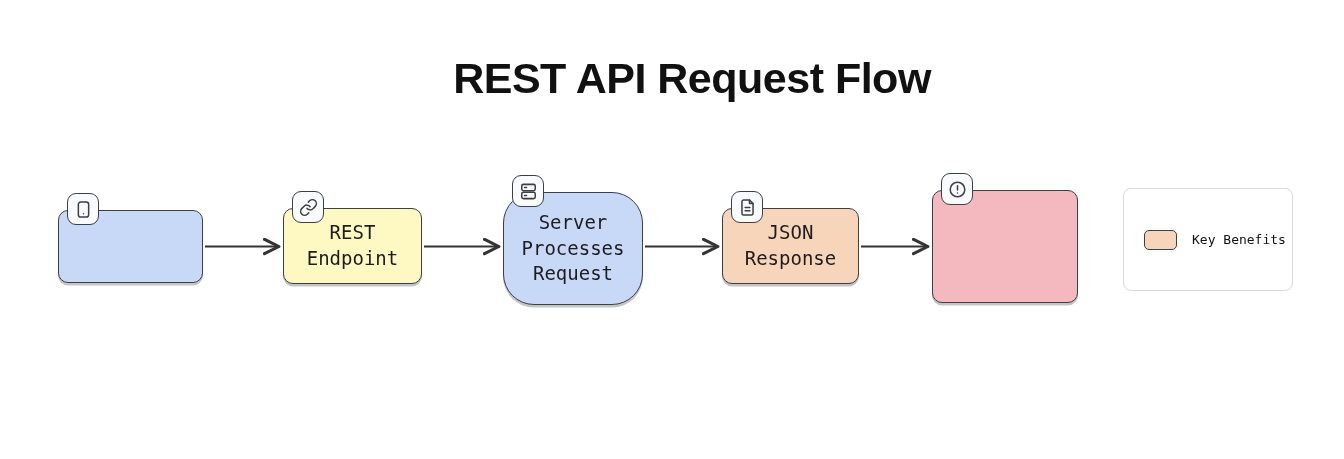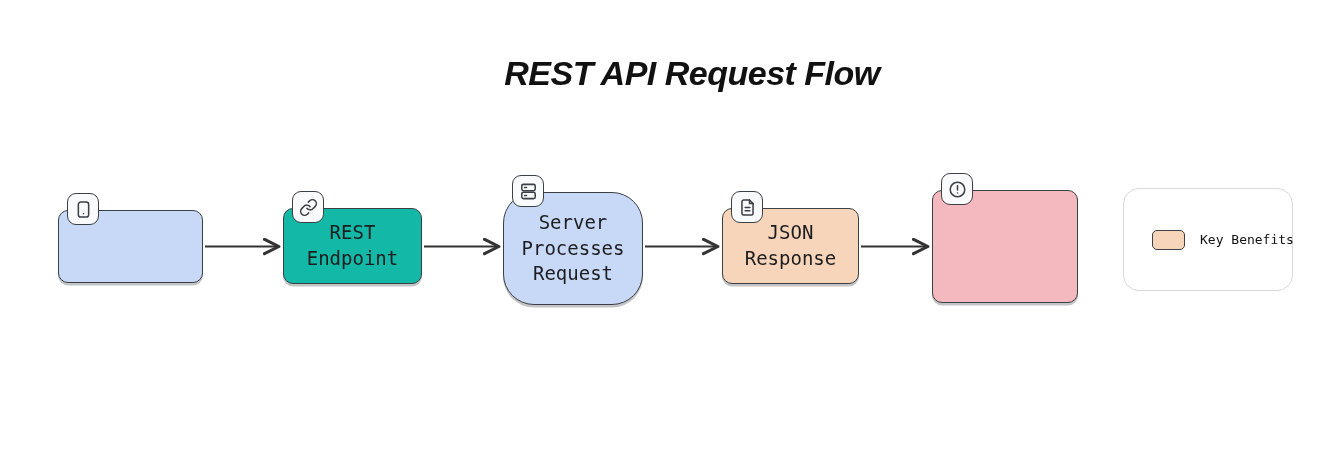--- a/index.html
+++ b/index.html
@@ -14,24 +14,23 @@
   }
   .title {
     position: absolute;
     top: 54px;
     left: 0;
     right: 0;
     padding-left: 40px;
     text-align: center;
     font-family: "Liberation Sans", sans-serif;
     font-weight: 700;
-    font-size: 34px;
+    font-size: 43px;
     color: #111111;
     letter-spacing: -0.5px;
-    font-style: italic;
   }
   .edges {
     position: absolute;
     left: 0; top: 0;
     width: 1344px; height: 459px;
     pointer-events: none;
   }
   .node {
     position: absolute;
     border: 1.8px solid #3b3f46;
@@ -74,26 +73,26 @@
     fill: none;
   }
   .legend {
     position: absolute;
     left: 1123px;
     top: 188px;
     width: 170px;
     height: 103px;
     background: #ffffff;
     border: 1px solid #d9d9d9;
-    border-radius: 16px;
+    border-radius: 8px;
     display: flex;
     flex-direction: column;
     justify-content: center;
     gap: 20px;
-    padding-left: 28px;
+    padding-left: 20px;
   }
   .legend-item {
     display: flex;
     align-items: center;
     gap: 15px;
   }
   .legend-swatch {
     width: 33px;
     height: 20px;
     border: 1.6px solid #3b3f46;
@@ -127,21 +126,21 @@
 
   <div class="node node-mobile-app" style="background-color: rgb(200, 217, 248);">
     <div class="badge">
       <svg viewBox="0 0 24 24">
         <rect x="5.5" y="2.5" width="13" height="19" rx="3"></rect>
         <path d="M12 17.5h.01"></path>
       </svg>
     </div>
   </div>
 
-  <div class="node node-rest-endpoint" style="background-color: #14b8a6; justify-content: center;">
+  <div class="node node-rest-endpoint" style="background-color: #fef9c3; justify-content: center;">
     <div class="badge">
       <svg viewBox="0 0 24 24">
         <path d="M10 13a5 5 0 0 0 7.54.54l3-3a5 5 0 0 0-7.07-7.07l-1.72 1.71"></path>
         <path d="M14 11a5 5 0 0 0-7.54-.54l-3 3a5 5 0 0 0 7.07 7.07l1.71-1.71"></path>
       </svg>
     </div>
     <span>REST Endpoint</span>
   </div>
 
   <div class="node node-server-processes" style="background-color: rgb(200, 217, 248); border-radius: 31px;">

